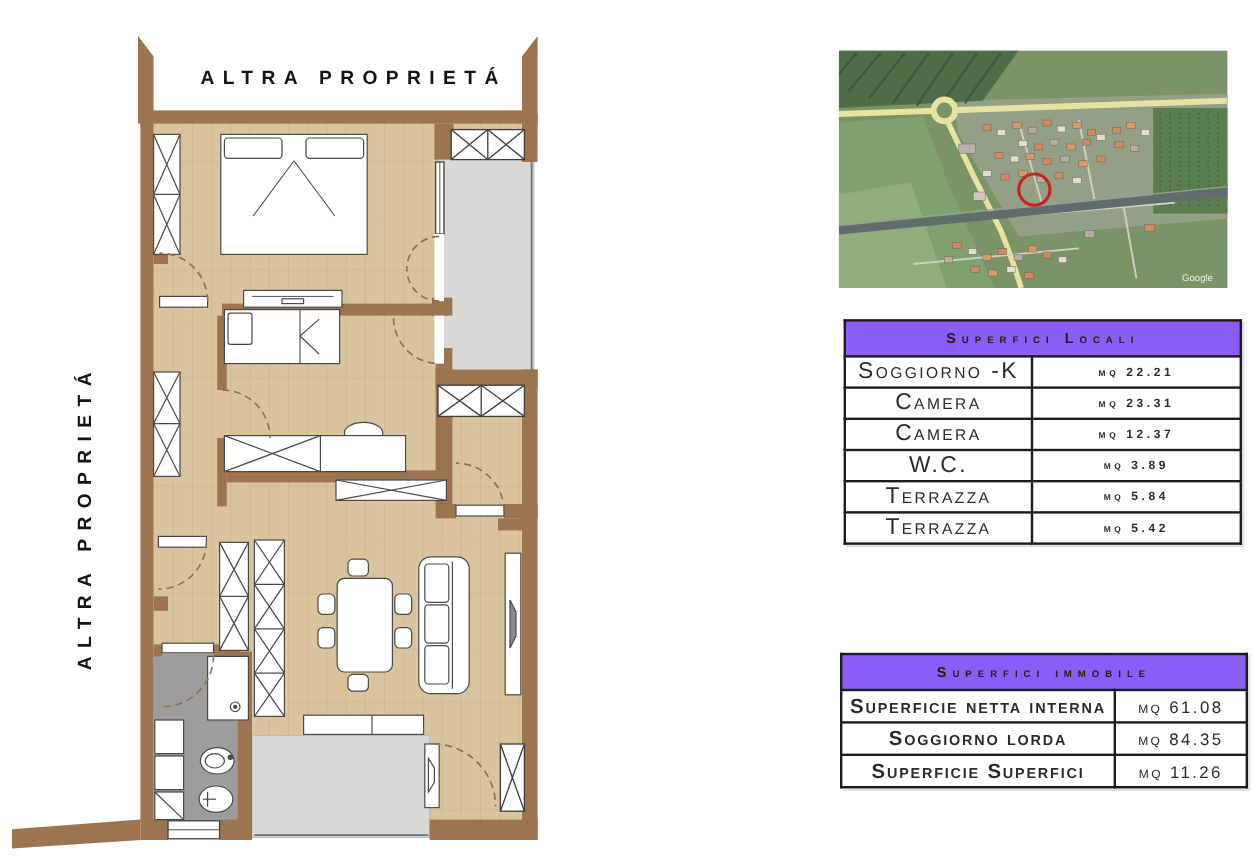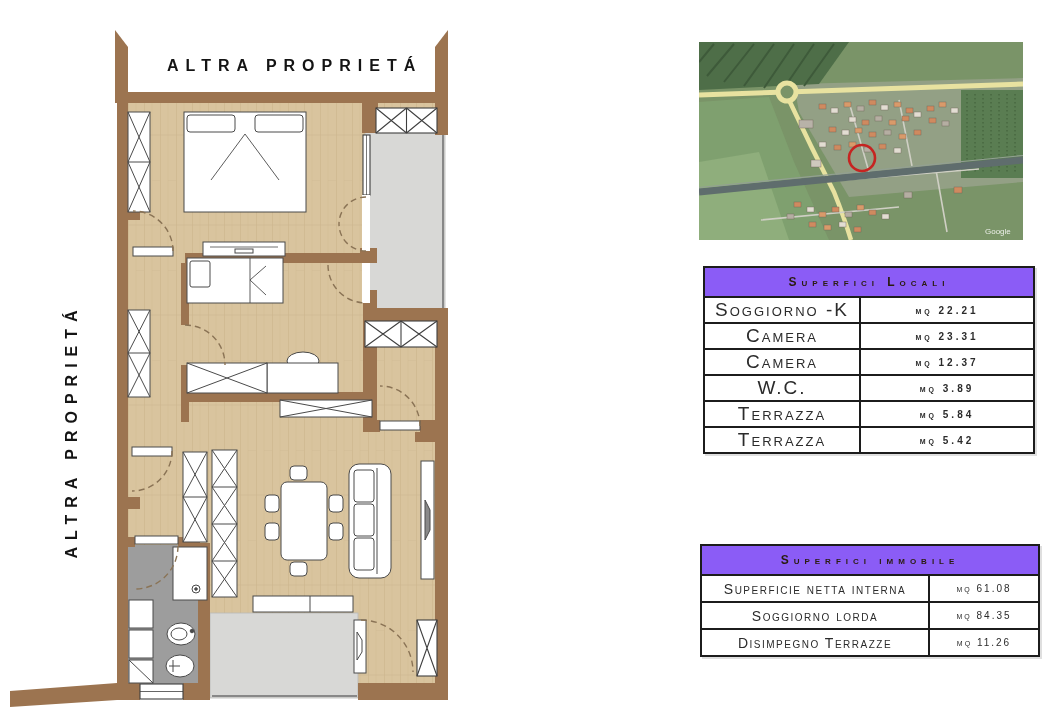--- a/index.html
+++ b/index.html
@@ -15,22 +15,22 @@
   .area-table td, .area-table th{border:2px solid #1c1c1c;text-align:center;
               font-variant:small-caps;color:#2b2b2b;padding:0 4px;}
   .area-table th{background:#8b5cf6;color:#2a1c0e;font-size:12px;font-weight:bold;
               letter-spacing:5px;height:28px;}
   #table-locali{left:703px;top:266px;}
   #table-locali td{height:24px;}
   #table-locali td.lbl{width:146px;font-size:19px;letter-spacing:2px;}
   #table-locali td.val{width:164px;font-size:10px;letter-spacing:3px;font-weight:bold;}
   #table-immobile{left:700px;top:544px;}
   #table-immobile td{height:25px;}
-  #table-immobile td.lbl{width:218px;font-size:14px;letter-spacing:1.5px;}
-  #table-immobile td.val{width:100px;font-size:10px;letter-spacing:2px;}
+  #table-immobile td.lbl{width:218px;font-size:17px;letter-spacing:1.5px;font-weight:bold;}
+  #table-immobile td.val{width:100px;font-size:14px;letter-spacing:2px;}
   svg text{font-family:"Liberation Sans",sans-serif;}
 </style>
 </head>
 <body>
 
 <div id="stage">
 
   <div class="plan-label" id="label-top">ALTRA PROPRIETÁ</div>
   <div class="plan-label" id="label-left">ALTRA PROPRIETÁ</div>
 
@@ -345,19 +345,19 @@
     <tbody>
       <tr>
         <td class="lbl">Superficie netta interna</td>
         <td class="val">mq 61.08</td>
         </tr>
       <tr>
         <td class="lbl">Soggiorno lorda</td>
         <td class="val">mq 84.35</td>
         </tr>
       <tr>
-        <td class="lbl">Disimpegno Terrazze</td>
+        <td class="lbl">Superficie Superfici</td>
         <td class="val">mq 11.26</td>
         </tr>
     </tbody>
   </table>
 
 </div>
 
 </body></html>

